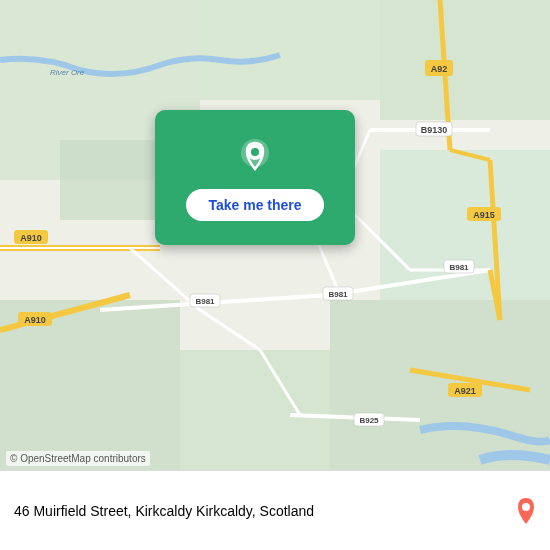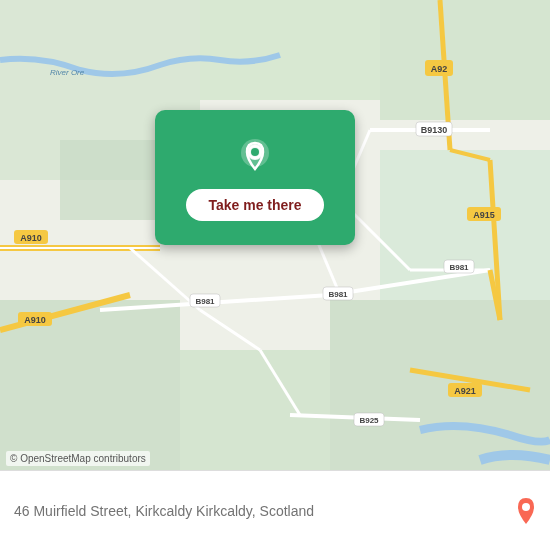--- a/index.html
+++ b/index.html
@@ -50,21 +50,21 @@
       box-shadow: 0 4px 12px rgba(0,0,0,0.3);
     }
 
     .pin-icon {
       width: 44px;
       height: 44px;
     }
 
     .take-me-there-btn {
       background: #ffffff;
-      color: #7f1d1d;
+      color: #1d4ed8;
       border: none;
       border-radius: 20px;
       padding: 8px 22px;
       font-size: 14px;
       font-weight: 600;
       cursor: pointer;
       white-space: nowrap;
     }
 
     
@@ -90,21 +90,21 @@
       padding: 0 14px;
       gap: 10px;
     }
 
     .footer-address {
       flex: 1;
     }
 
     .footer-address-text {
       font-size: 14px;
-      color: #737373;
+      color: #000000;
       font-weight: 400;
     }
 
     .moovit-logo {
       display: flex;
       align-items: center;
       gap: 4px;
     }
 
     .moovit-pin {

